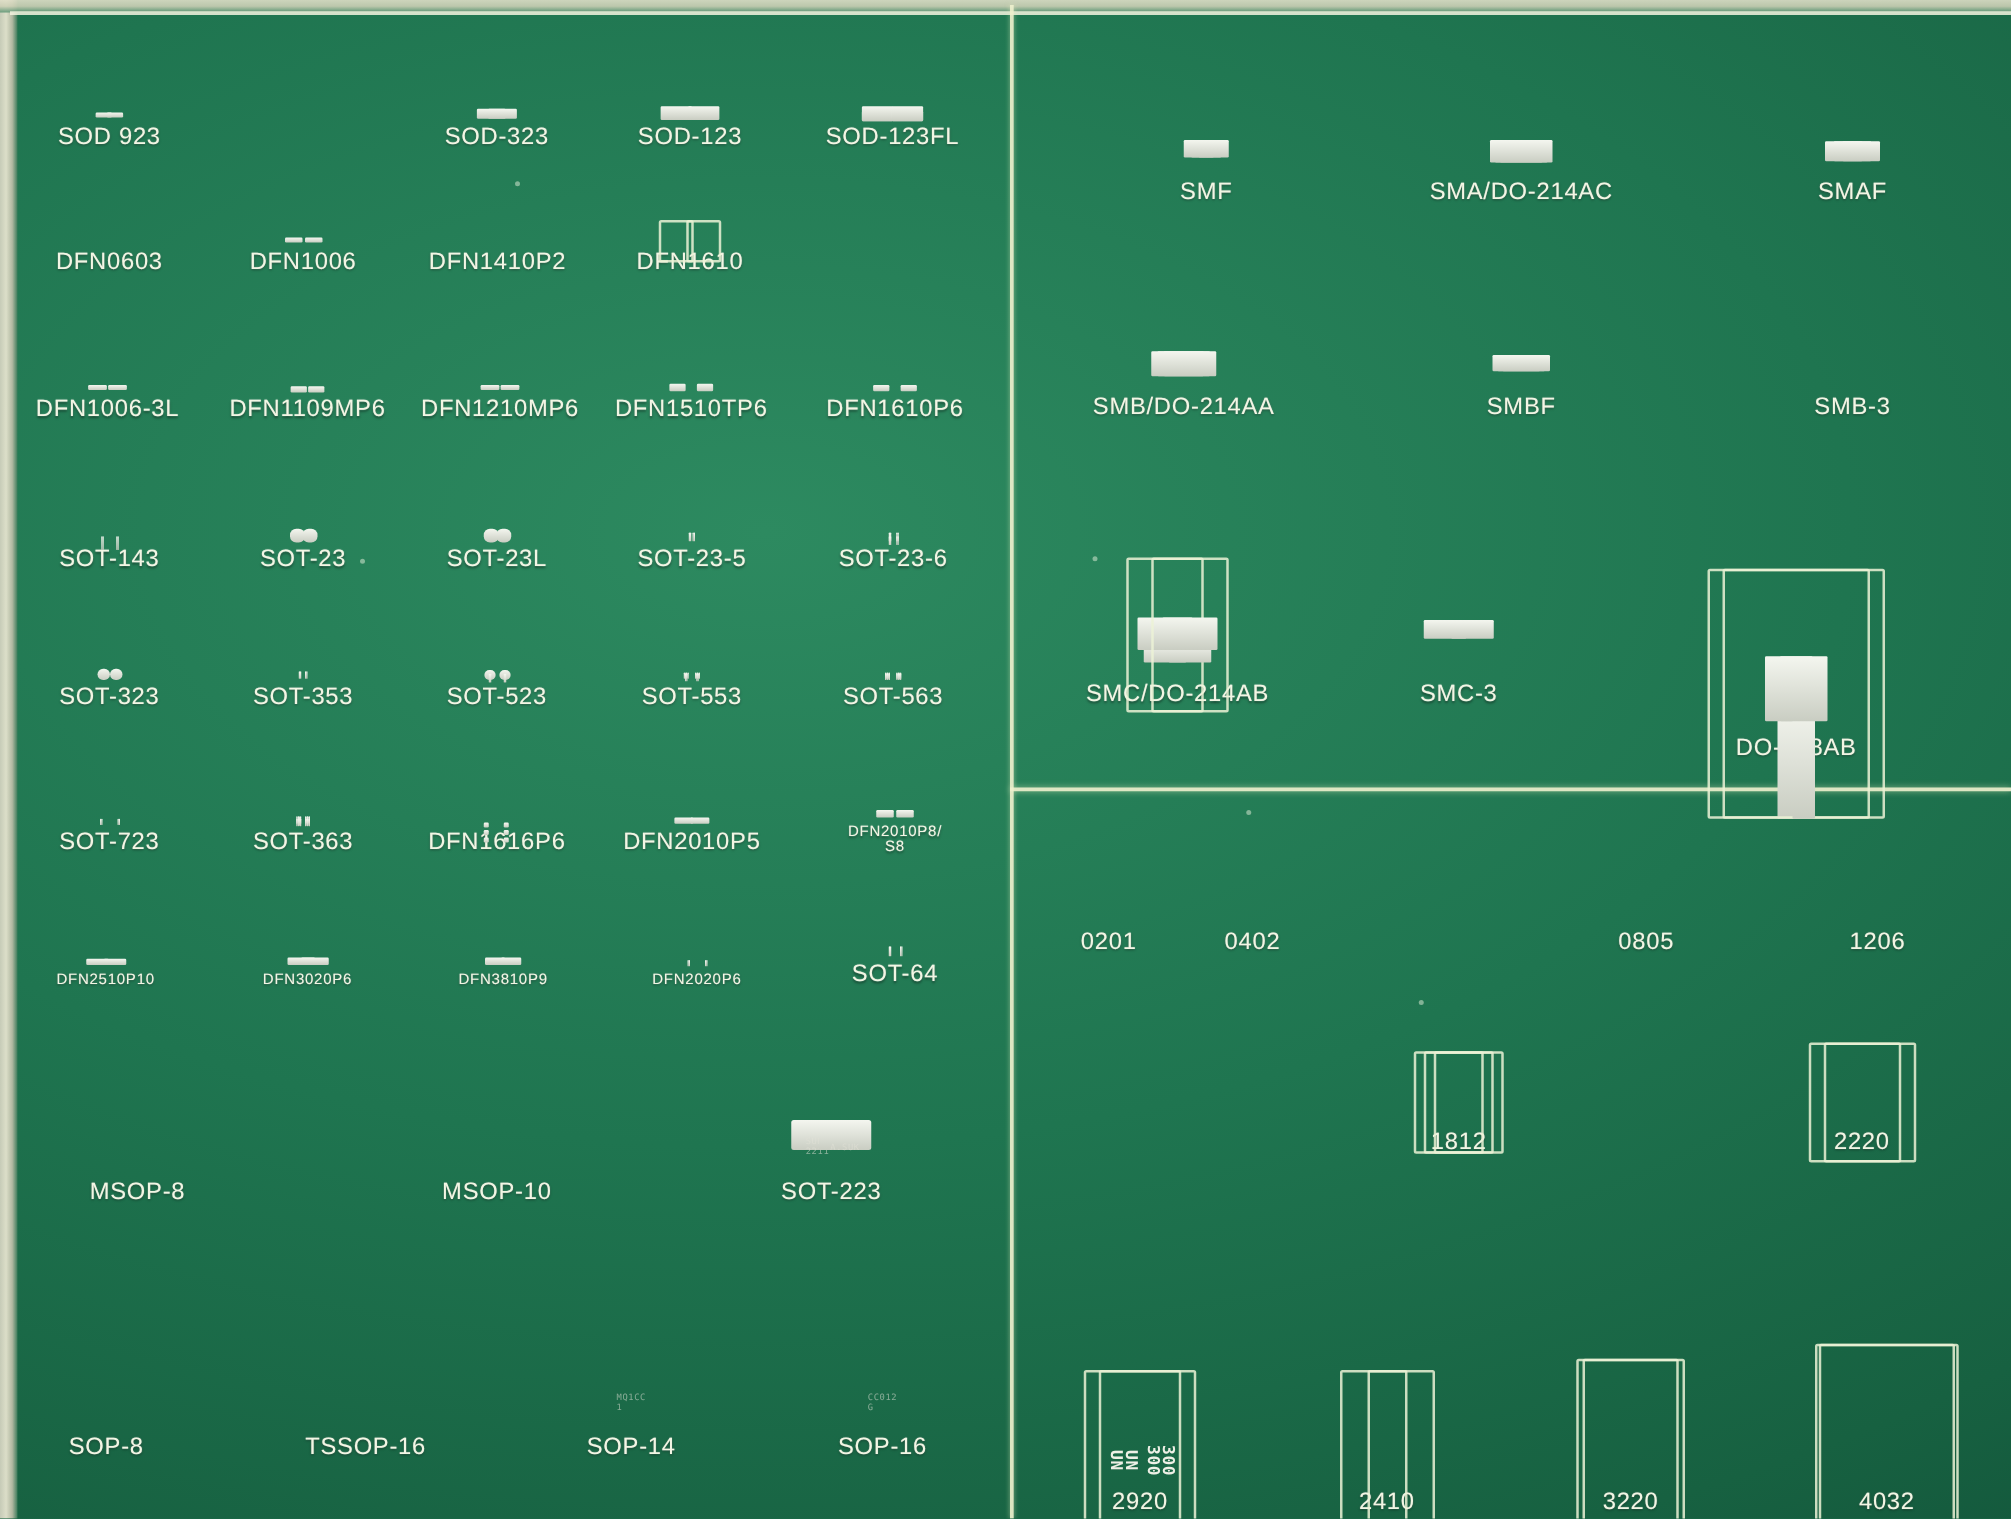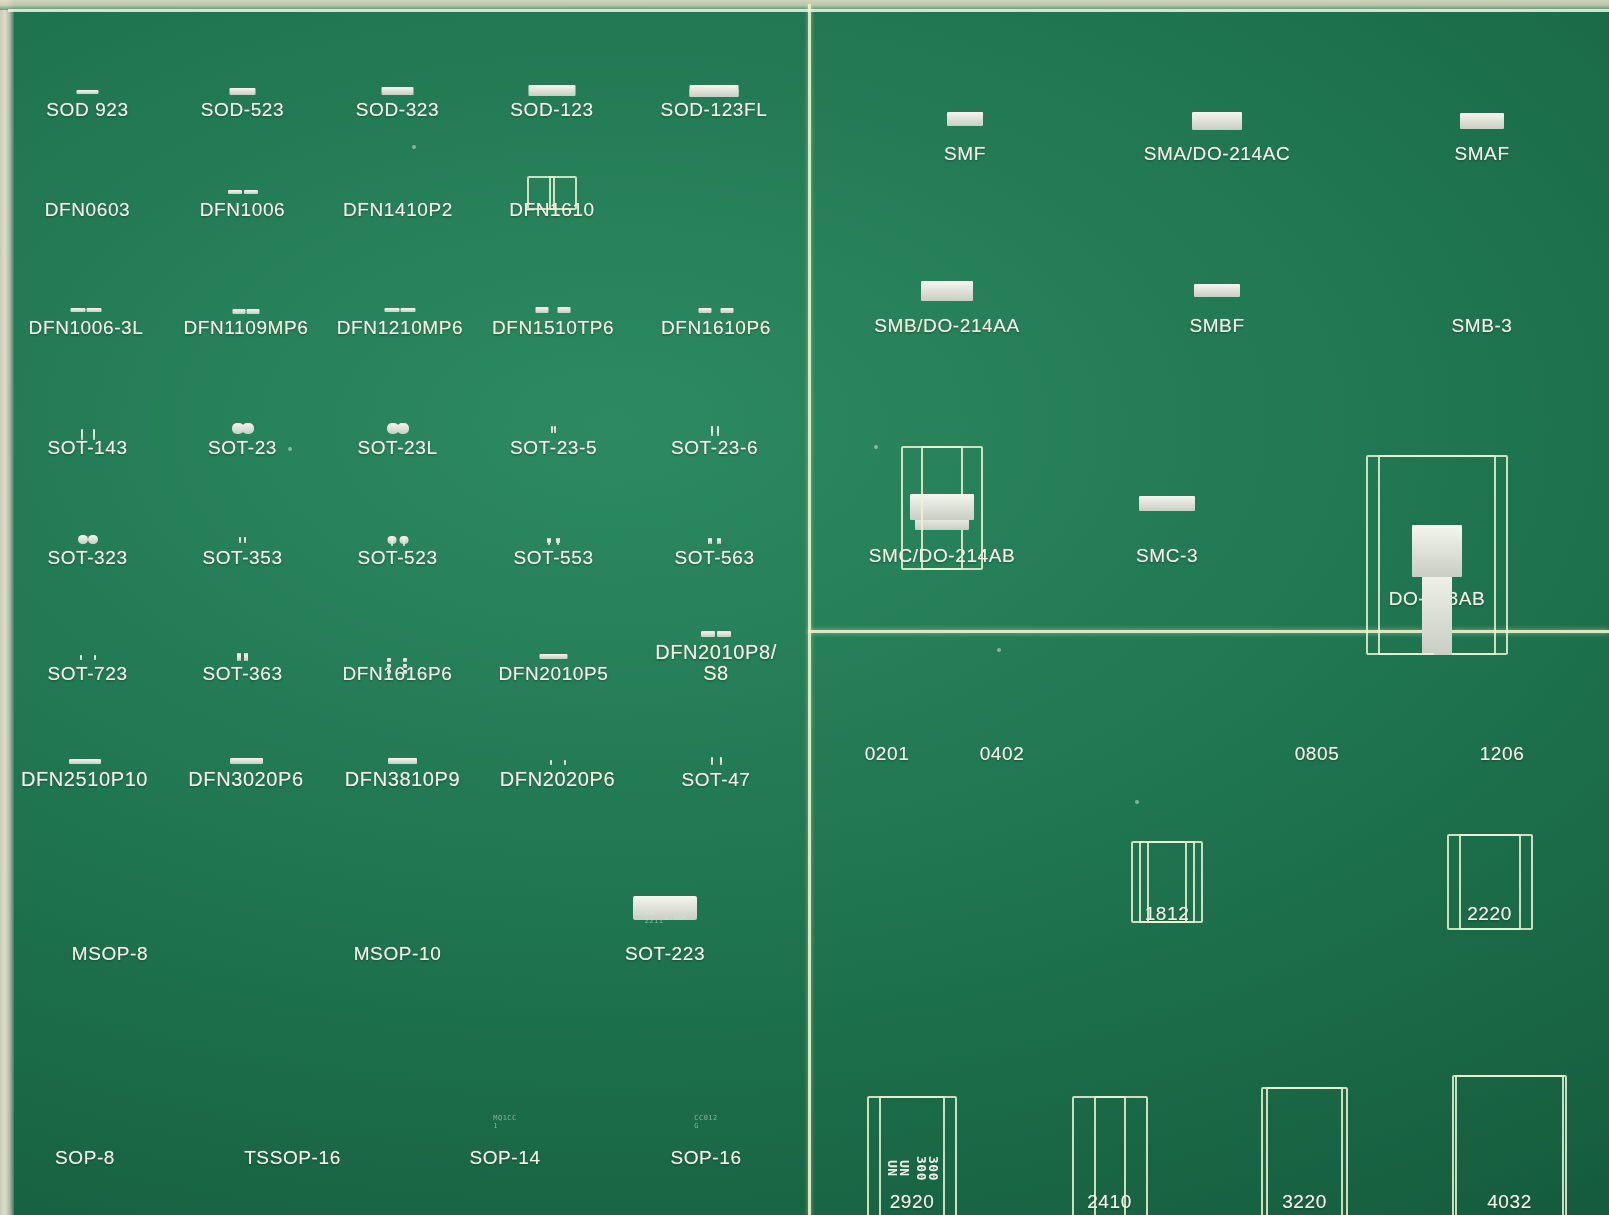--- a/index.html
+++ b/index.html
@@ -67,21 +67,21 @@
   .label {
     color: #f2f6e4;
     font-size: 19px;
     letter-spacing: .6px;
     text-align: center;
     line-height: 1.05;
     margin-top: 7px;
     text-shadow: 0 1px 2px rgba(0,0,0,.45), 0 0 1px rgba(255,255,255,.6);
     white-space: pre-line;
   }
-  .label.sm { font-size: 20px; }
+  .label.sm { font-size: 12px; }
 
   
   .pkg { position: relative; display: inline-block; }
   .body {
     background: linear-gradient(160deg, #2c2c2c 0%, #151515 45%, #0a0a0a 100%);
     border-radius: 2px;
     position: relative;
     box-shadow: 0 2px 4px rgba(0,0,0,.55);
   }
   .padtop, .padbot {
@@ -151,27 +151,20 @@
 
   <div class="panel" style="left:0;top:0;width:808px;height:1215px;">
 
     <div class="cell" style="left:10px;top:30px;width:155px;height:90px;">
       <div class="parts">
         <span class="pkg"><span class="body" style="width:15px;height:17px;"><span class="glint"></span></span><span class="padbot" style="bottom:-1px;width:13px;height:4px;"></span></span>
         <span class="pkg"><span class="body" style="width:15px;height:17px;"><span class="glint"></span></span><span class="padbot" style="bottom:-1px;width:13px;height:4px;"></span></span>
       </div>
       <div class="label">SOD 923</div>
     </div>
-    <div class="cell" style="left:165px;top:22px;width:155px;height:98px;">
-      <div class="parts">
-        <span class="pkg"><span class="body" style="width:19px;height:30px;"><span class="glint"></span></span><span class="padbot" style="bottom:-2px;width:17px;height:7px;"></span></span>
-        <span class="pkg"><span class="body" style="width:19px;height:30px;"><span class="glint"></span></span><span class="padbot" style="bottom:-2px;width:17px;height:7px;"></span></span>
-      </div>
-      <div class="label">SOD-523</div>
-    </div>
     <div class="cell" style="left:320px;top:16px;width:155px;height:104px;">
       <div class="parts">
         <span class="pkg"><span class="body" style="width:25px;height:40px;"><span class="glint"></span></span><span class="padbot" style="bottom:-2px;width:23px;height:8px;"></span></span>
         <span class="pkg"><span class="body" style="width:25px;height:40px;"><span class="glint"></span></span><span class="padbot" style="bottom:-2px;width:23px;height:8px;"></span></span>
       </div>
       <div class="label">SOD-323</div>
     </div>
     <div class="cell" style="left:473px;top:4px;width:158px;height:116px;">
       <div class="parts" style="gap:22px;">
         <span class="pkg"><span class="body" style="width:27px;height:58px;"><span class="glint"></span></span><span class="padbot" style="bottom:-3px;width:25px;height:11px;"></span></span>
@@ -691,21 +684,21 @@
               <i style="width:16px;height:8px;"></i>
             </span>
           <span class="body" style="width:62px;height:30px;"><span class="glint"></span></span>
           <span class="leads" style="bottom:-11px;padding:0 3px;">
               <i style="width:13px;height:13px;"></i>
               <i style="width:13px;height:13px;"></i>
               <i style="width:13px;height:13px;"></i>
             </span>
         </span>
       </div>
-      <div class="label">SOT-47</div>
+      <div class="label">SOT-64</div>
     </div>
 
     <div class="cell" style="left:20px;top:836px;width:180px;height:128px;">
       <div class="parts" style="gap:22px;">
         <span class="pkg">
           <span class="leads" style="top:-9px;padding:0 4px;">
               <i style="width:7px;height:11px;"></i>
               <i style="width:7px;height:11px;"></i>
               <i style="width:7px;height:11px;"></i>
               <i style="width:7px;height:11px;"></i>

